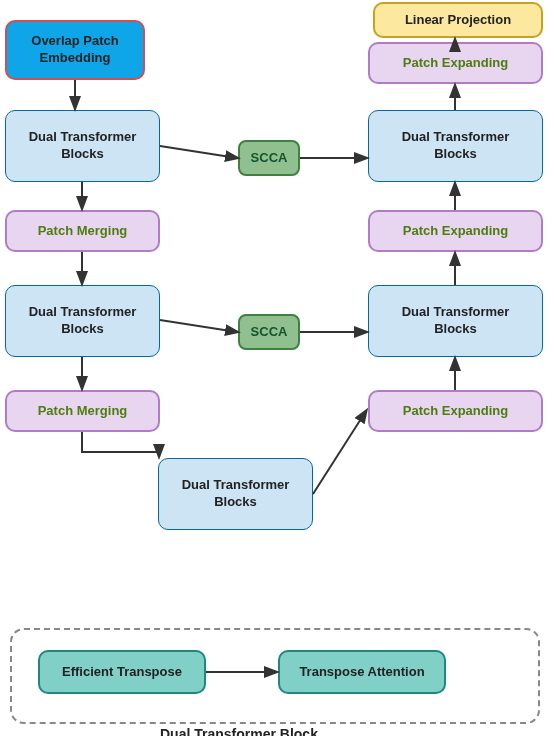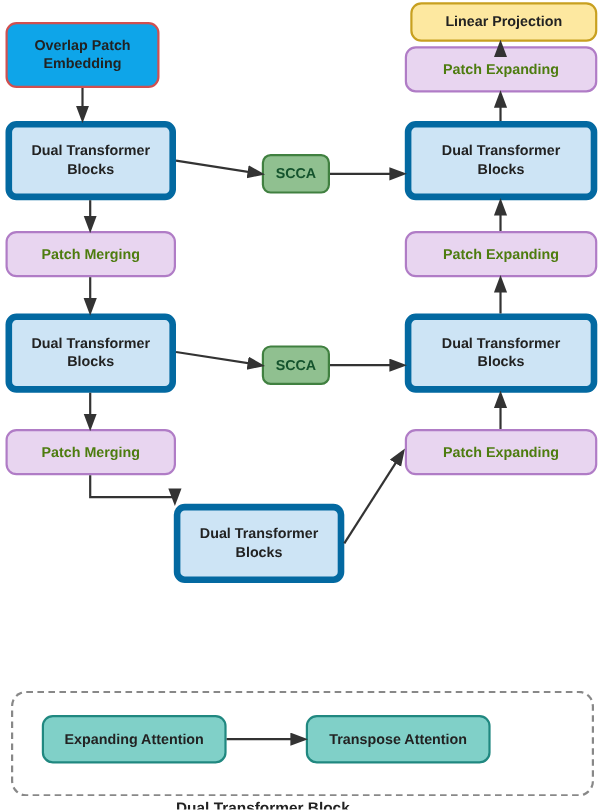--- a/index.html
+++ b/index.html
@@ -26,21 +26,21 @@
       text-align: center;
       font-weight: bold;
       font-size: 13px;
       border-radius: 10px;
       padding: 6px;
       line-height: 1.3;
     }
 
     .blue-block {
       background: #cde4f5;
-      border: 6px solid #0369a1;
+      border: 1px solid #0369a1;
       color: #222;
     }
 
     .purple-block {
       background: #e8d5f0;
       border: 2px solid #b07cc6;
       color: #4d7c0f;
     }
 
     .red-block {
@@ -154,21 +154,21 @@
     <span>Dual Transformer<br>Blocks</span>
   </div>
 
   <div class="legend-box" style="left:10px; top:628px; width:530px; height:96px;">
   </div>
   <div class="legend-label" style="left:160px; top:726px;">
     <span>Dual Transformer Block</span>
   </div>
 
   <div class="block teal-block" style="left:38px; top:650px; width:168px; height:44px; font-size:13px;">
-    <span>Expanding Attention</span>
+    <span>Efficient Transpose</span>
   </div>
 
   <div class="block teal-block" style="left:278px; top:650px; width:168px; height:44px; font-size:13px;">
     <span>Transpose Attention</span>
   </div>
 
   <svg class="arrows-svg" xmlns="http://www.w3.org/2000/svg">
     <defs>
       <marker id="arrow" markerWidth="8" markerHeight="8" refX="6" refY="3" orient="auto">
         <path d="M0,0 L0,6 L8,3 z" fill="#333"></path>

